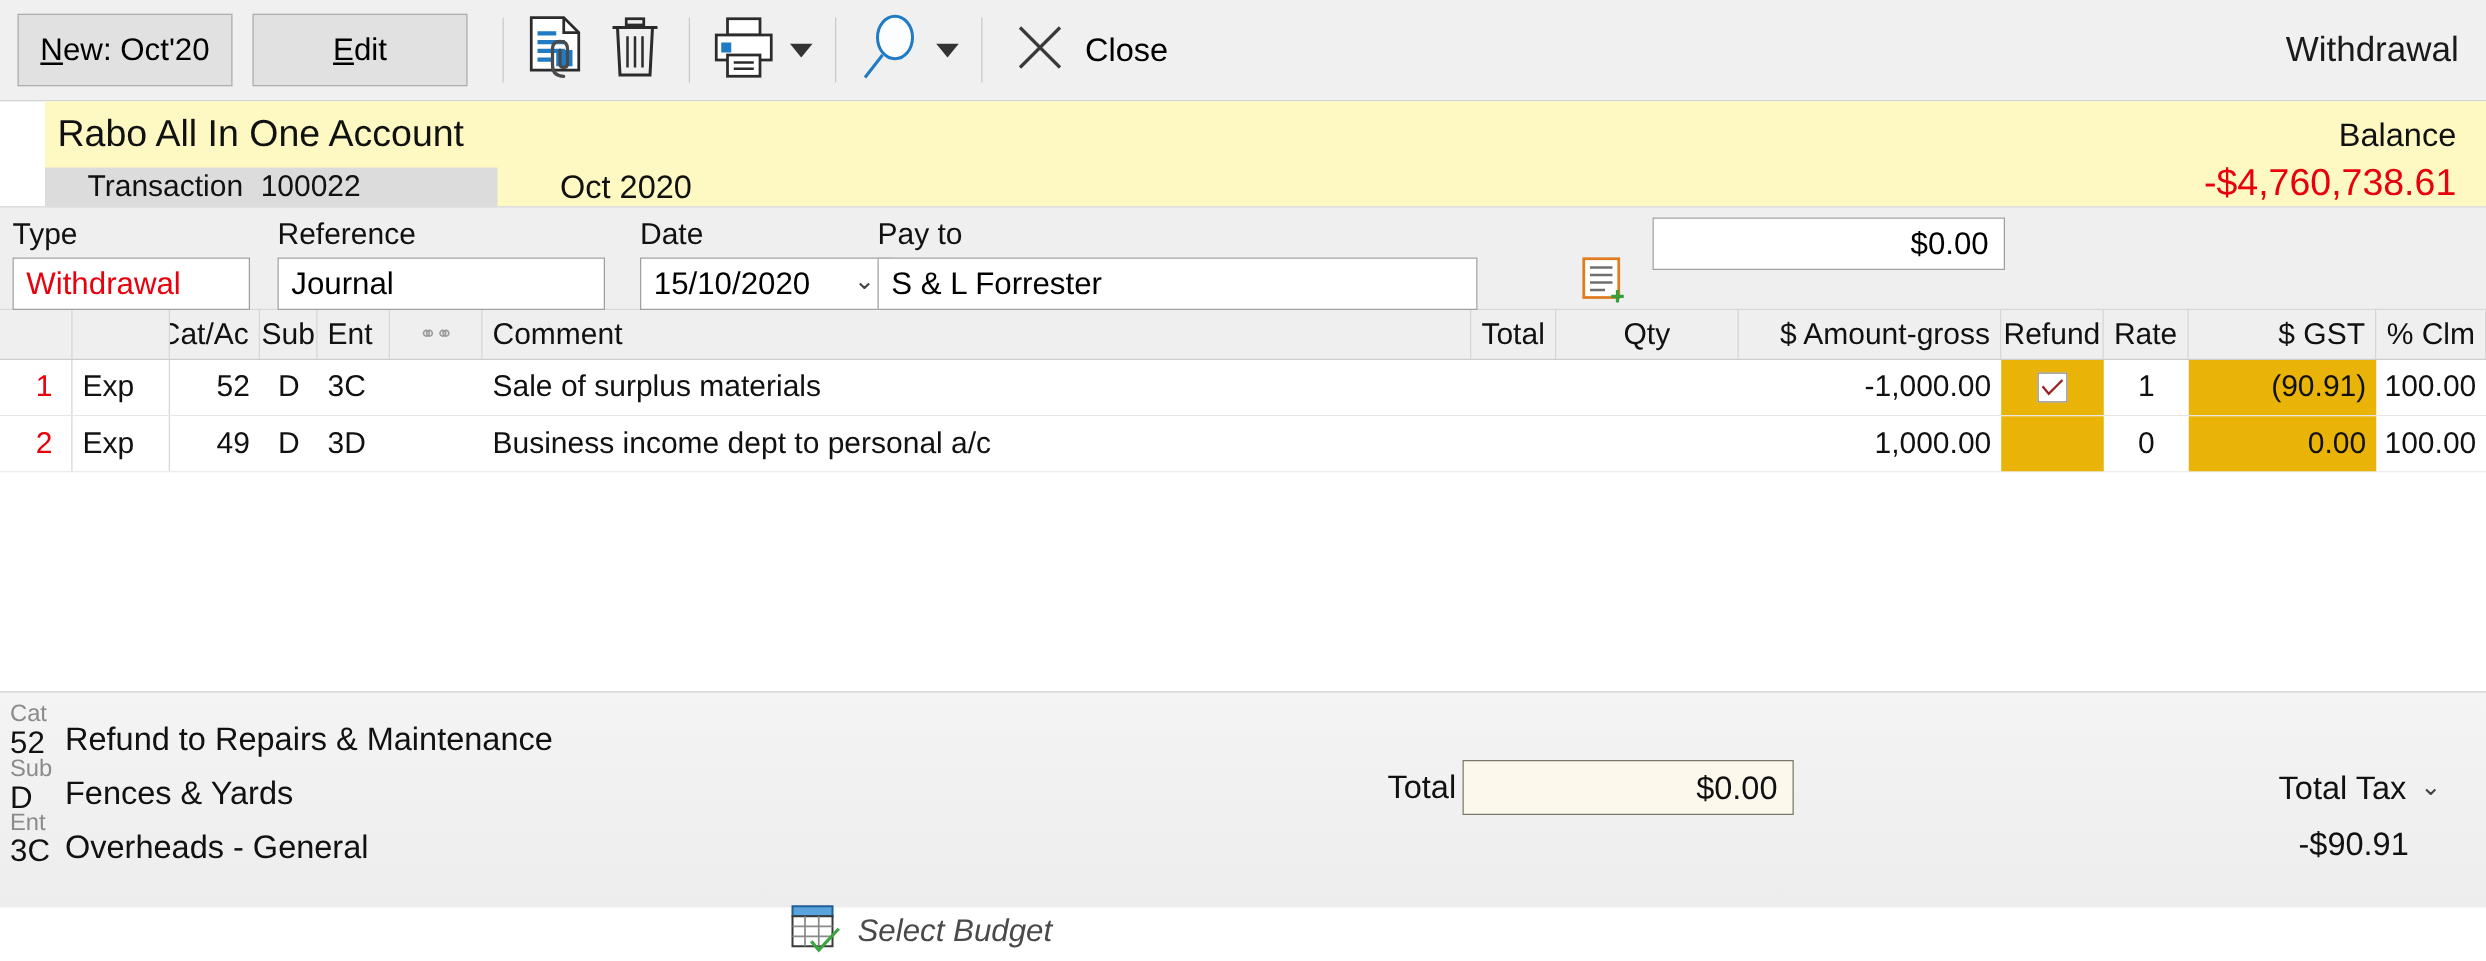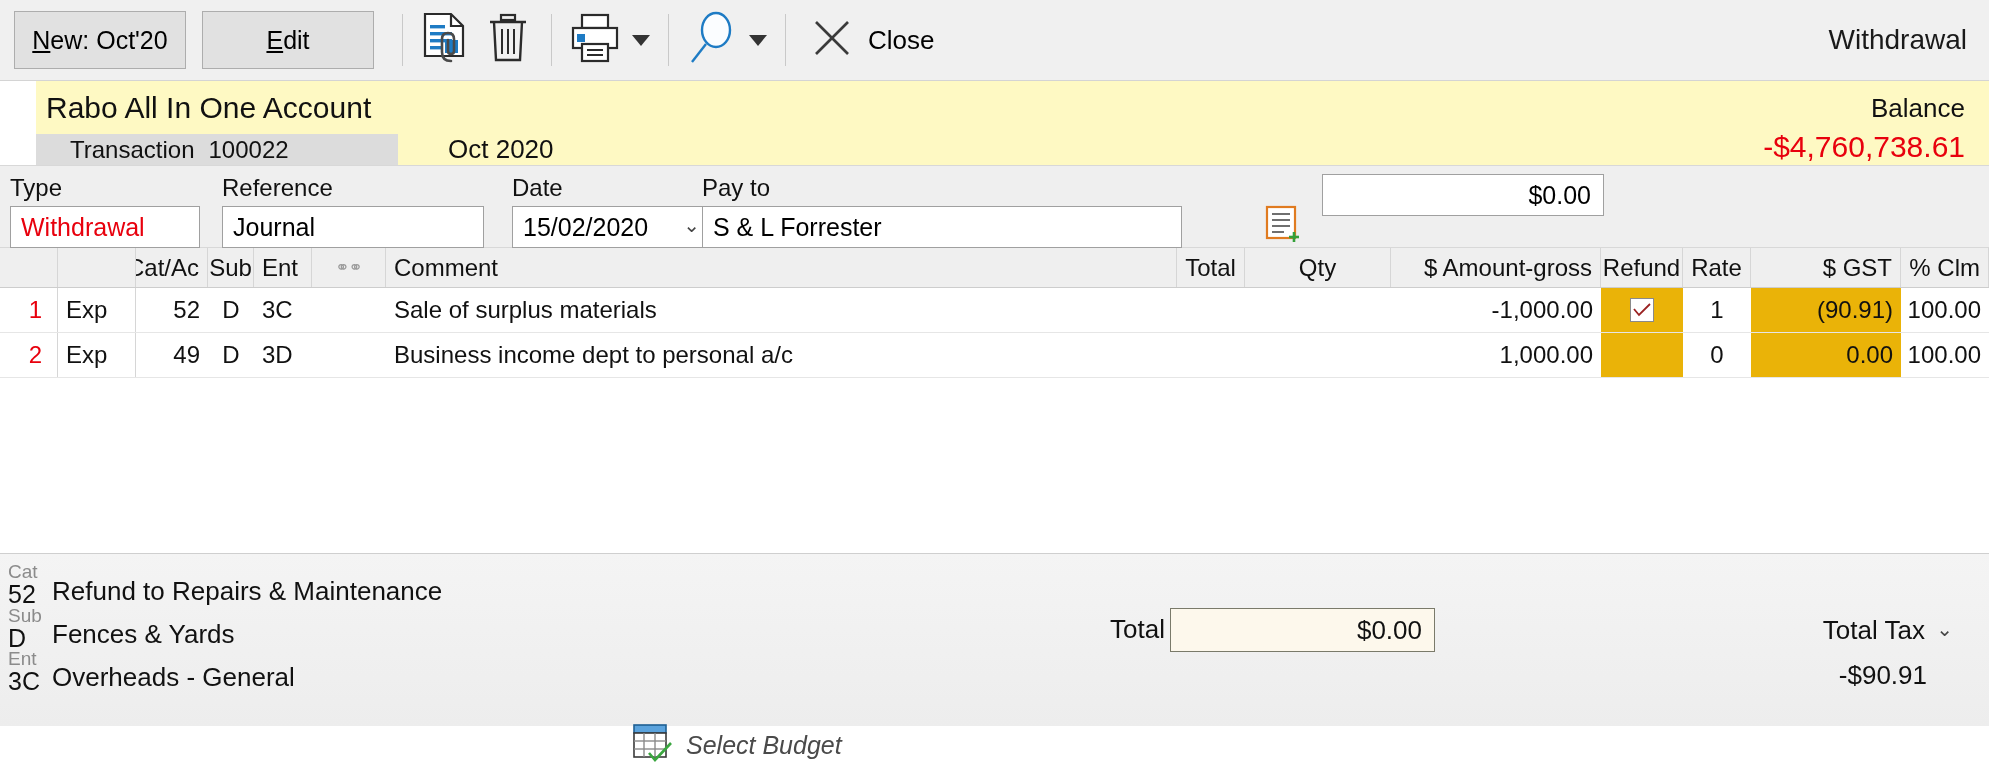--- a/index.html
+++ b/index.html
@@ -355,21 +355,21 @@
     </div>
 
     <div class="fld" style="left:222px; width:262px;">
       <label class="fld-label">Reference</label>
       <div class="fld-input">Journal</div>
     </div>
 
     <div class="fld" style="left:512px; width:200px;">
       <label class="fld-label">Date</label>
       <div class="dd-wrap">
-        <div class="fld-input">15/02/2020</div>
+        <div class="fld-input">15/10/2020</div>
         <span class="dd-caret">⌄</span>
       </div>
     </div>
 
     <div class="fld" style="left:702px; width:480px;">
       <label class="fld-label">Pay to</label>
       <div class="fld-input">S &amp; L Forrester</div>
     </div>
 
     <div class="note-icon-btn">

